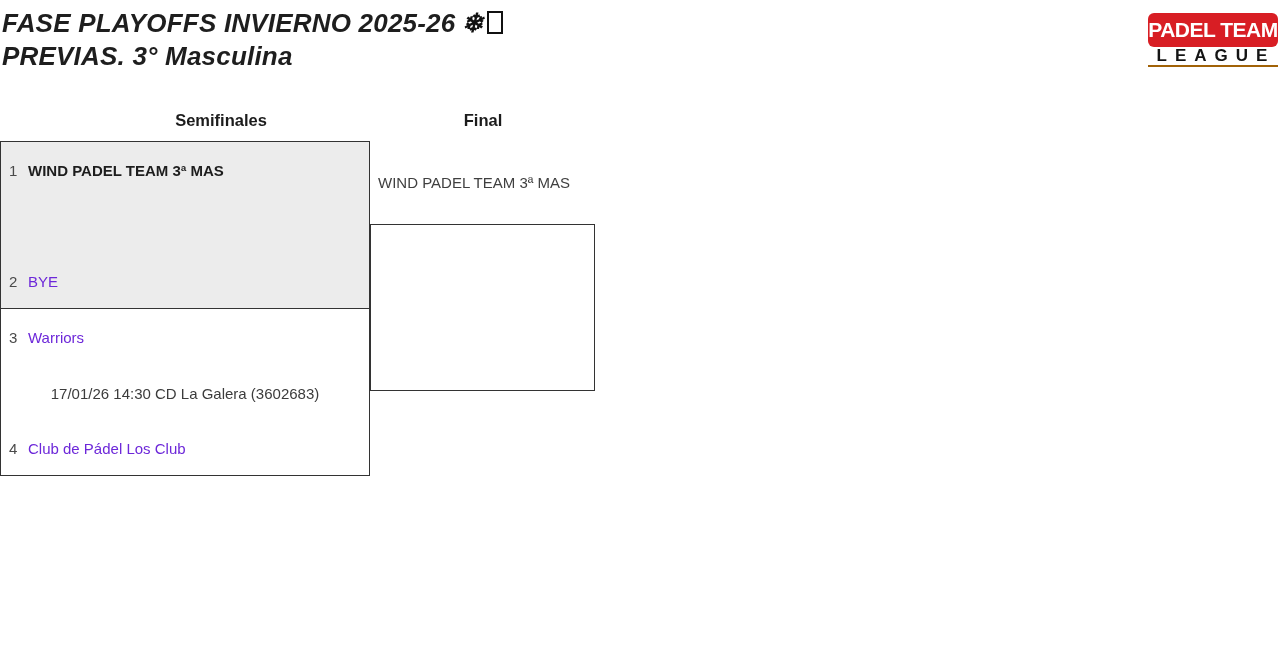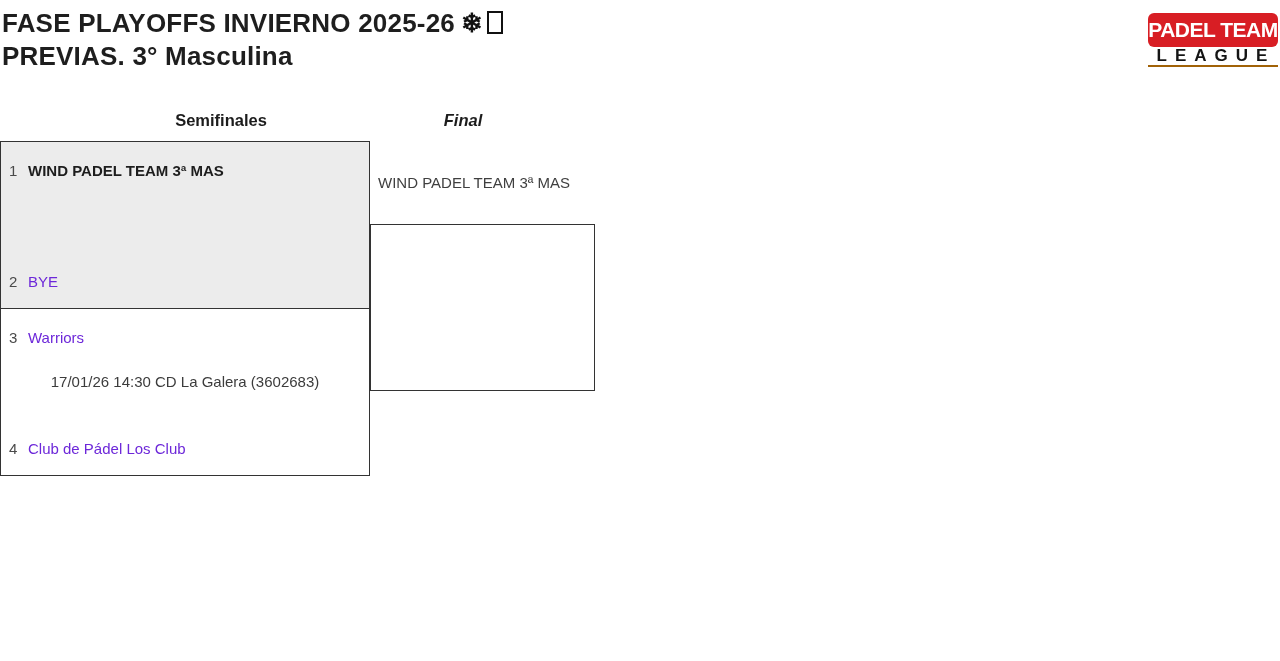--- a/index.html
+++ b/index.html
@@ -11,20 +11,21 @@
     overflow: hidden;
     font-family: "Liberation Sans", sans-serif;
     color: #1f1f1f;
   }
 
   
   .page-title {
     position: absolute;
     left: 2px;
     top: 7px;
+    font-style: italic;
   }
   .title-line {
     font-size: 26px;
     line-height: 33px;
     font-weight: 700;
     color: #1e1e1e;
     letter-spacing: 0.2px;
     white-space: nowrap;
   }
   .snowflake {
@@ -79,21 +80,21 @@
     position: absolute;
     top: 110px;
     height: 20px;
     line-height: 20px;
     text-align: center;
     font-size: 16.5px;
     font-weight: 700;
     color: #1c1c1c;
   }
   .rh-semis { left: 0; width: 370px; margin-left: 36px; }
-  .rh-final { left: 350px; width: 226px; font-style: italic; }
+  .rh-final { left: 370px; width: 226px; }
 
   
   .sf-box {
     position: absolute;
     left: 0;
     top: 141px;
     width: 370px;
     height: 335px;
     border: 1px solid var(--border, #333333);
     box-sizing: border-box;
@@ -123,21 +124,21 @@
   .seed {
     flex: none;
     width: 19px;
     color: #4a4a4a;
   }
   .team-name { color: #6d28d9; }
   .team-name.winner { font-weight: 700; color: #1d1d1d; }
 
   .schedule {
     position: absolute;
-    top: 64px;
+    top: 76px;
     left: 0;
     right: 0;
     text-align: center;
     font-size: 15px;
     line-height: 18px;
     color: #3c3c3c;
   }
 
   
   .final-box {

